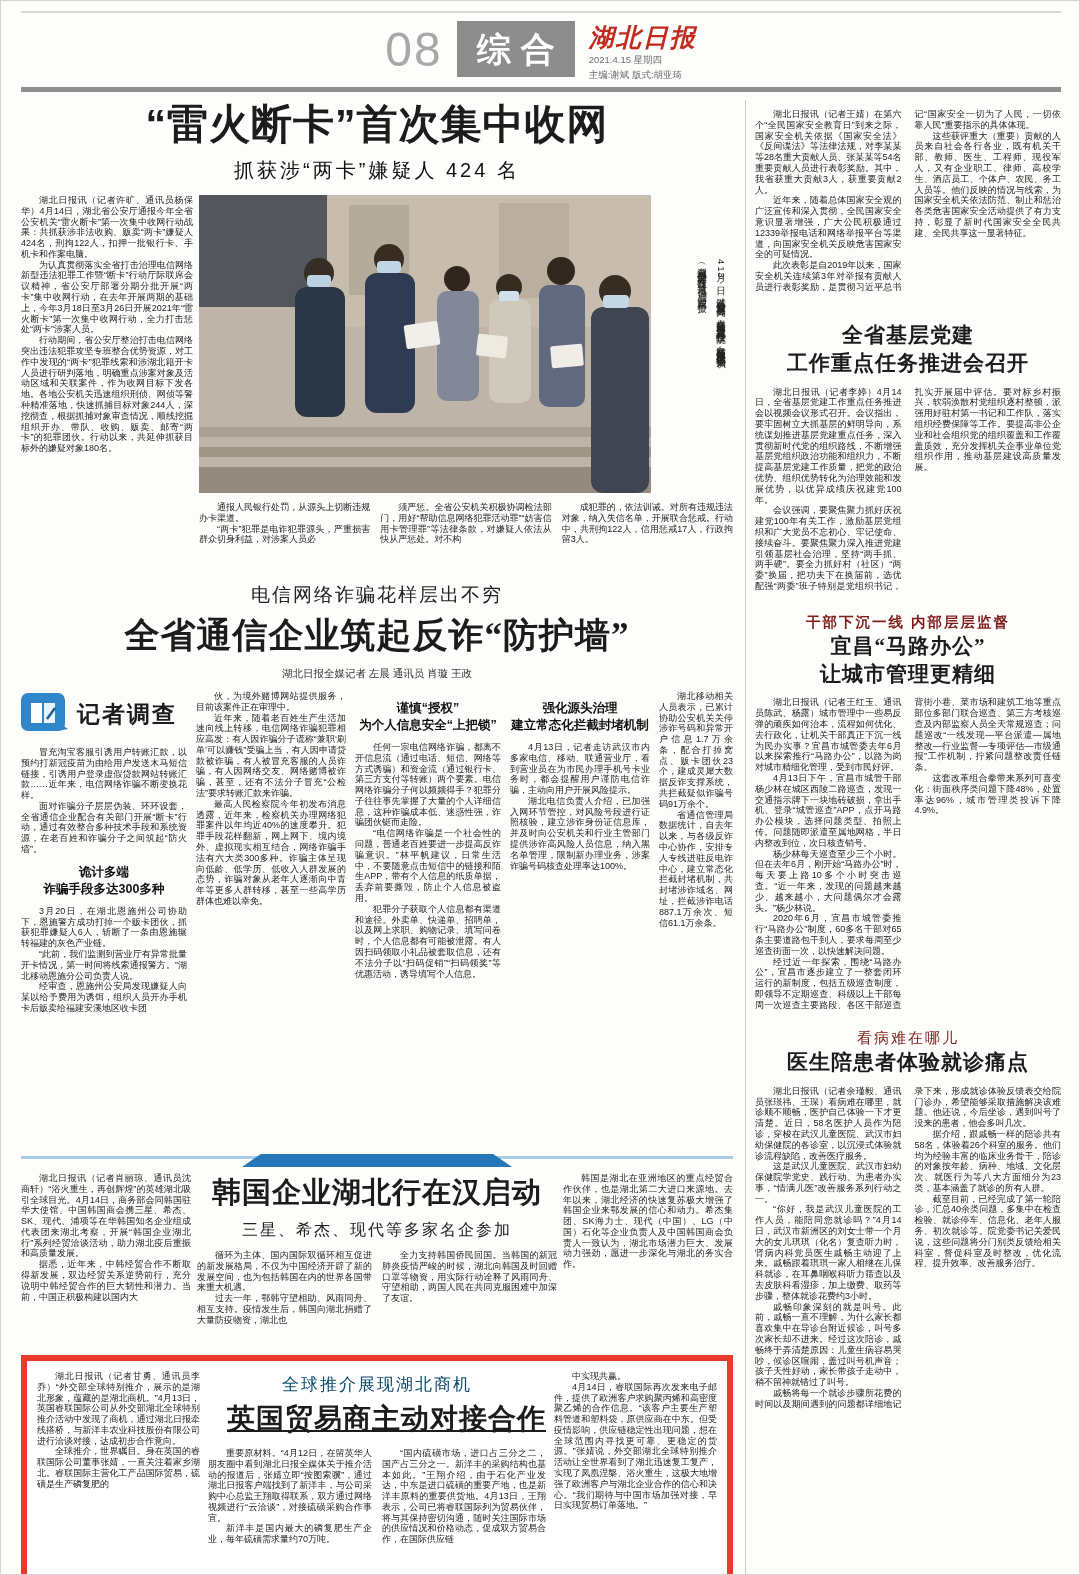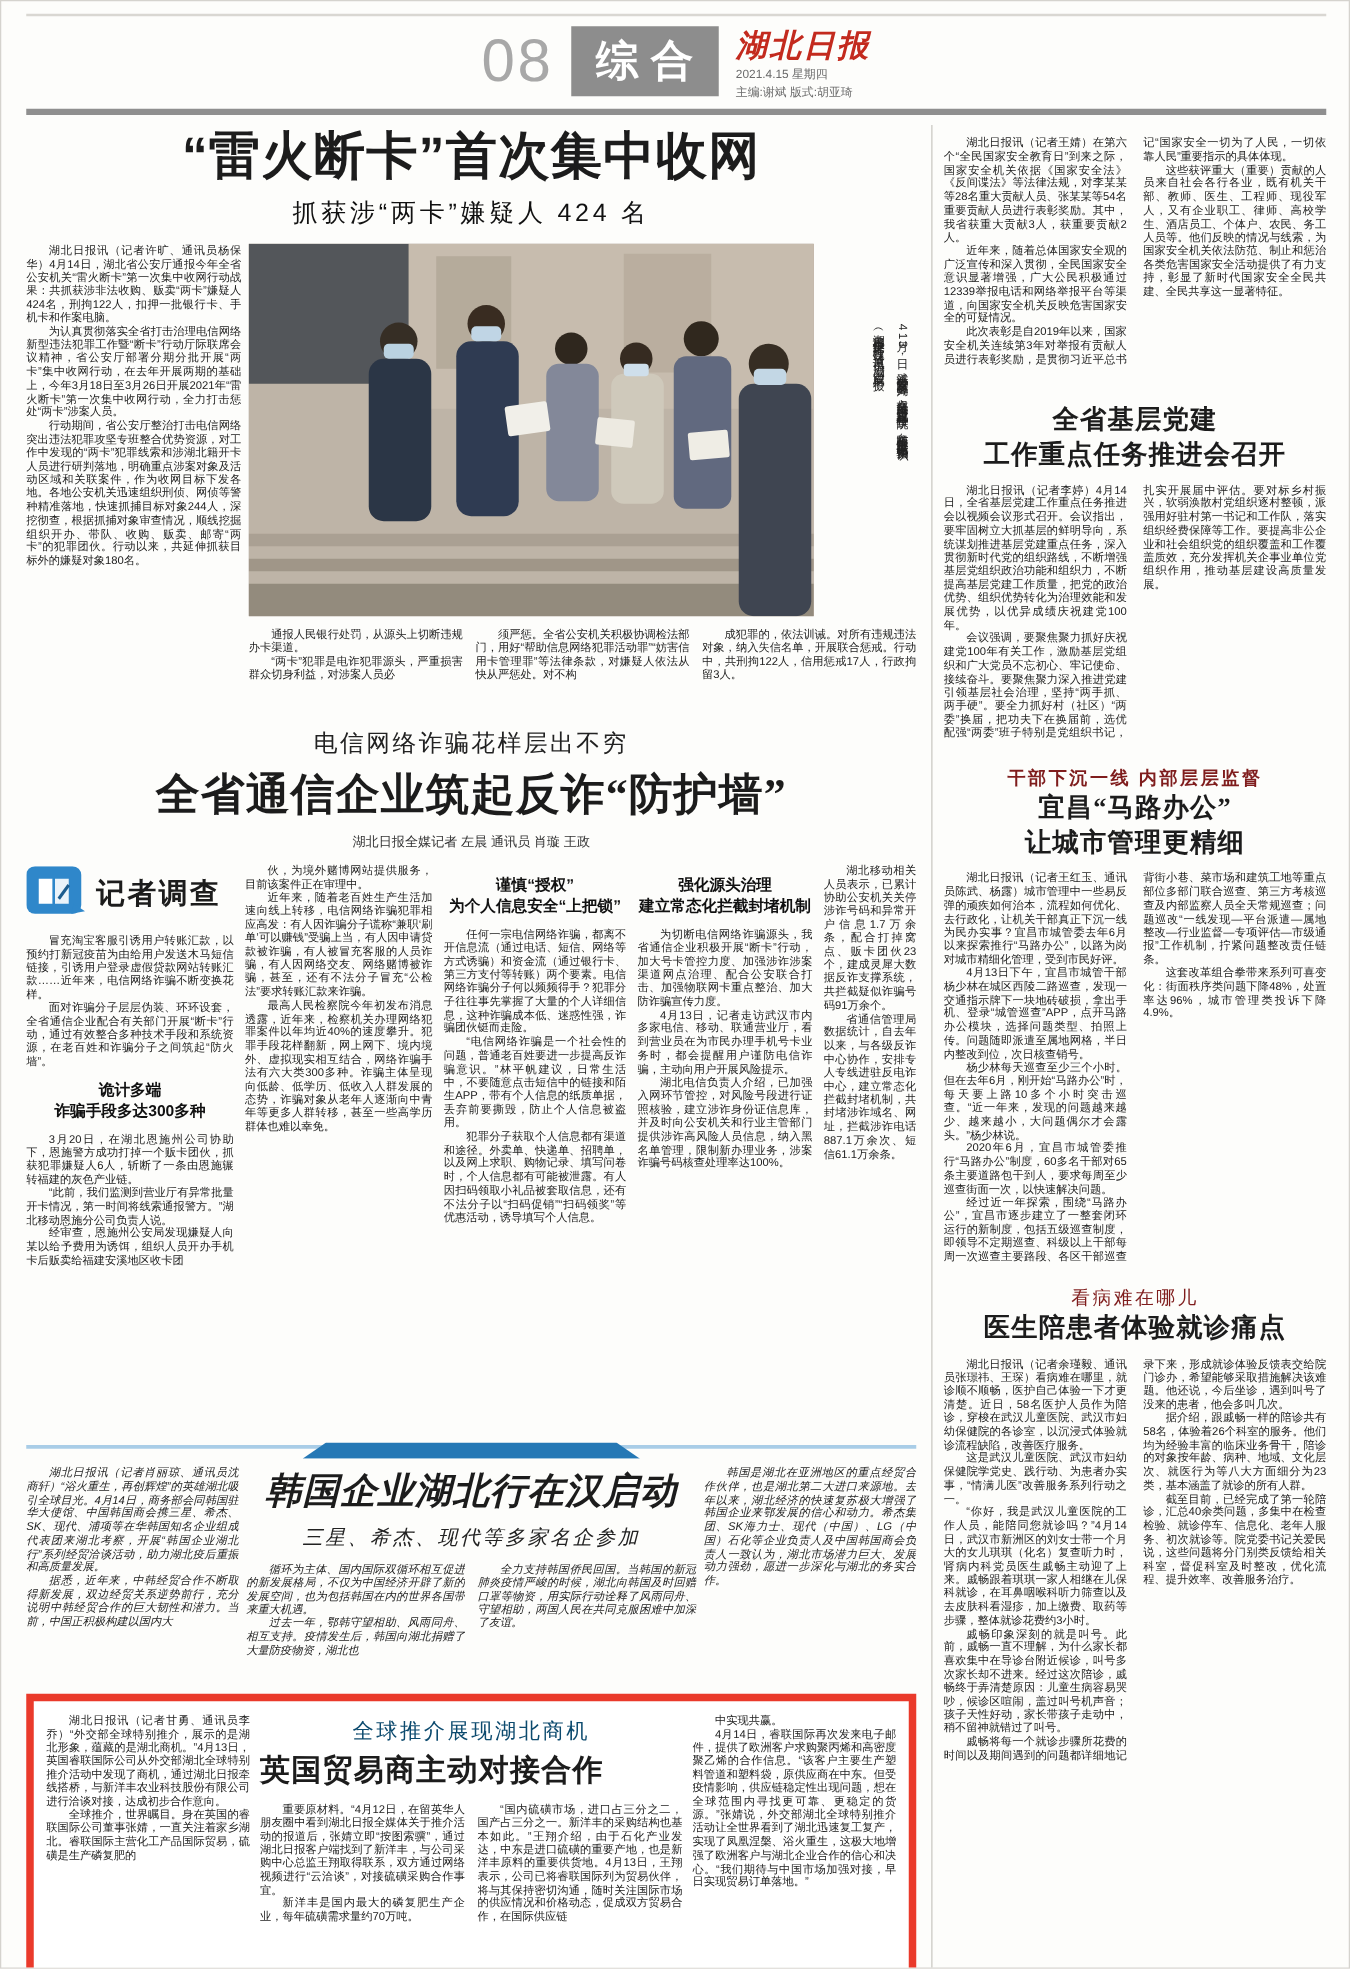--- a/index.html
+++ b/index.html
@@ -63,37 +63,37 @@
   .badge-row { display:flex; align-items:center; gap:8px; margin:2px 0 10px; }
   .badge-label { font-family:"Liberation Serif", serif; font-weight:bold; font-size:23px; letter-spacing:2px; }
 
   
   .korea { margin-top:12px; }
   .korea-ribbon { position:relative; height:18px; }
   .korea-ribbon .line { position:absolute; top:7px; left:0; right:0; height:3px; background:#a9cde7; }
   .korea-ribbon .trapezoid { position:absolute; top:5px; left:50%; transform:translateX(-50%);
     width:270px; height:13px; background:#2578b5;
     clip-path:polygon(7% 0, 93% 0, 100% 100%, 0 100%); }
-  .korea-grid { display:flex; gap:6px; height:170px; overflow:hidden; margin-top:6px;font-style:italic; }
+  .korea-grid { display:flex; gap:6px; height:170px; overflow:hidden; margin-top:6px; }
   .k-colL, .k-colR { width:170px; flex:none; }
   .k-mid { width:360px; flex:none; }
   .k-headline { text-align:center; font-size:29px; font-weight:bold; letter-spacing:1px;
     font-family:"Liberation Sans", sans-serif; }
   .k-subtitle { text-align:center; font-size:16px; letter-spacing:2px; color:#222; margin:7px 0 9px; }
   .k-cols { display:flex; gap:10px; overflow:hidden; }
   .k-cols .textcol { flex:1; }
 
   
   .england { margin-top:12px; border:6px solid #ea3a2b; padding:10px 10px; display:flex; gap:8px;
     height:238px; overflow:hidden; background:#fff; }
   .e-colL, .e-colR { width:163px; flex:none; }
   .e-mid { width:338px; flex:none; }
   .e-kicker { text-align:center; font-size:17px; letter-spacing:2px; color:#0c4a6e; margin-top:2px; }
-  .e-headline { text-align:left; font-size:24px; font-weight:bold; letter-spacing:1px;
-    margin:4px 0 10px; font-family:"Liberation Sans", sans-serif; }
+  .e-headline { text-align:right; font-size:28px; font-weight:bold; letter-spacing:1px;
+    margin:4px 0 10px; font-family:"Liberation Sans", sans-serif;text-decoration:underline; }
   .e-cols { display:flex; gap:10px; overflow:hidden; }
   .e-cols .textcol { flex:1; }
 
   
   .rr-article { margin-bottom:14px; }
   .rr-headline { text-align:center; font-family:"Liberation Serif", serif; font-weight:bold;
     font-size:21px; line-height:1.35; white-space:pre-line; letter-spacing:1px; }
   .rr-kicker { text-align:center; font-size:14.5px; font-weight:bold; letter-spacing:2px; color:#7f1d1d; }
   .rr-kicker.light { font-weight:normal; font-size:15px; }
   .rr-body { margin-top:9px; column-count:2; column-gap:13px; column-fill:auto; overflow:hidden; }
@@ -219,21 +219,20 @@
           <div class="fcol2 textcol">
               <div class="col-subhead">谨慎“授权”
 为个人信息安全“上把锁”</div>
               <p class="para">任何一宗电信网络诈骗，都离不开信息流（通过电话、短信、网络等方式诱骗）和资金流（通过银行卡、第三方支付等转账）两个要素。电信网络诈骗分子何以频频得手？犯罪分子往往事先掌握了大量的个人详细信息，这种诈骗成本低、迷惑性强，诈骗团伙铤而走险。</p>
               <p class="para">“电信网络诈骗是一个社会性的问题，普通老百姓要进一步提高反诈骗意识。”林平帆建议，日常生活中，不要随意点击短信中的链接和陌生APP，带有个人信息的纸质单据，丢弃前要撕毁，防止个人信息被盗用。</p>
               <p class="para">犯罪分子获取个人信息都有渠道和途径。外卖单、快递单、招聘单，以及网上求职、购物记录、填写问卷时，个人信息都有可能被泄露。有人因扫码领取小礼品被套取信息，还有不法分子以“扫码促销”“扫码领奖”等优惠活动，诱导填写个人信息。</p>
             </div>
           <div class="fcol3 textcol">
               <div class="col-subhead">强化源头治理
 建立常态化拦截封堵机制</div>
-              <p class="para">为切断电信网络诈骗源头，我省通信企业积极开展“断卡”行动，加大号卡管控力度、加强涉诈涉案渠道网点治理、配合公安联合打击、加强物联网卡重点整治、加大防诈骗宣传力度。</p>
               <p class="para">4月13日，记者走访武汉市内多家电信、移动、联通营业厅，看到营业员在为市民办理手机号卡业务时，都会提醒用户谨防电信诈骗，主动向用户开展风险提示。</p>
               <p class="para">湖北电信负责人介绍，已加强入网环节管控，对风险号段进行证照核验，建立涉诈身份证信息库，并及时向公安机关和行业主管部门提供涉诈高风险人员信息，纳入黑名单管理，限制新办理业务，涉案诈骗号码核查处理率达100%。</p>
             </div>
           <div class="fcol4 textcol">
               <p class="para">湖北移动相关人员表示，已累计协助公安机关关停涉诈号码和异常开户信息1.7万余条，配合打掉窝点、贩卡团伙23个，建成灵犀大数据反诈支撑系统，共拦截疑似诈骗号码91万余个。</p>
               <p class="para">省通信管理局数据统计，自去年以来，与各级反诈中心协作，安排专人专线进驻反电诈中心，建立常态化拦截封堵机制，共封堵涉诈域名、网址，拦截涉诈电话887.1万余次、短信61.1万余条。</p>
             </div>
         </div>
       </section>
 

